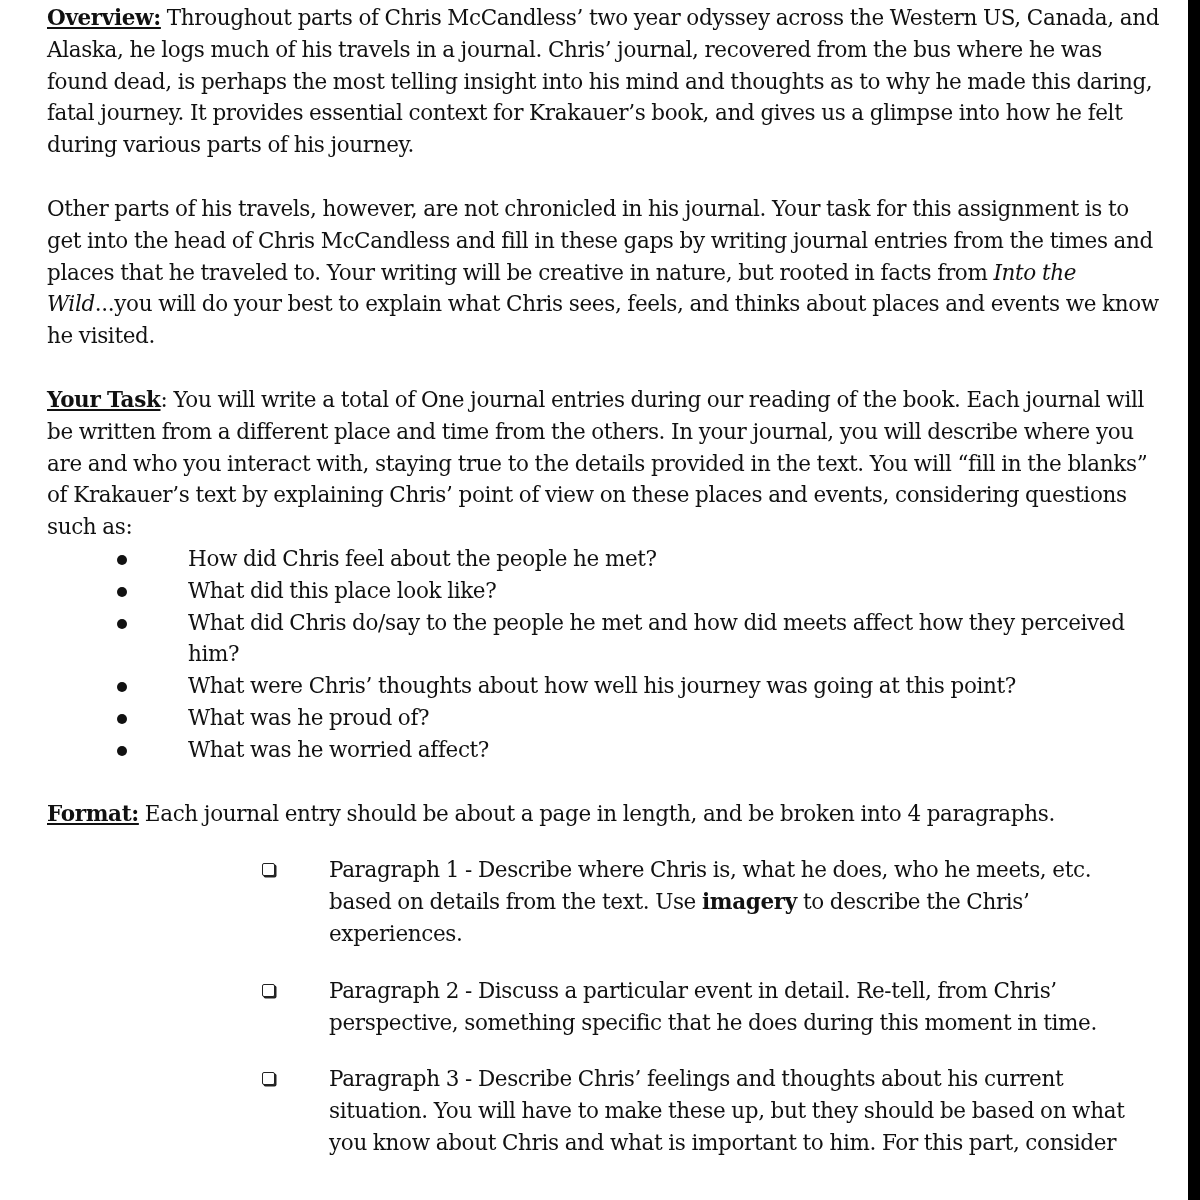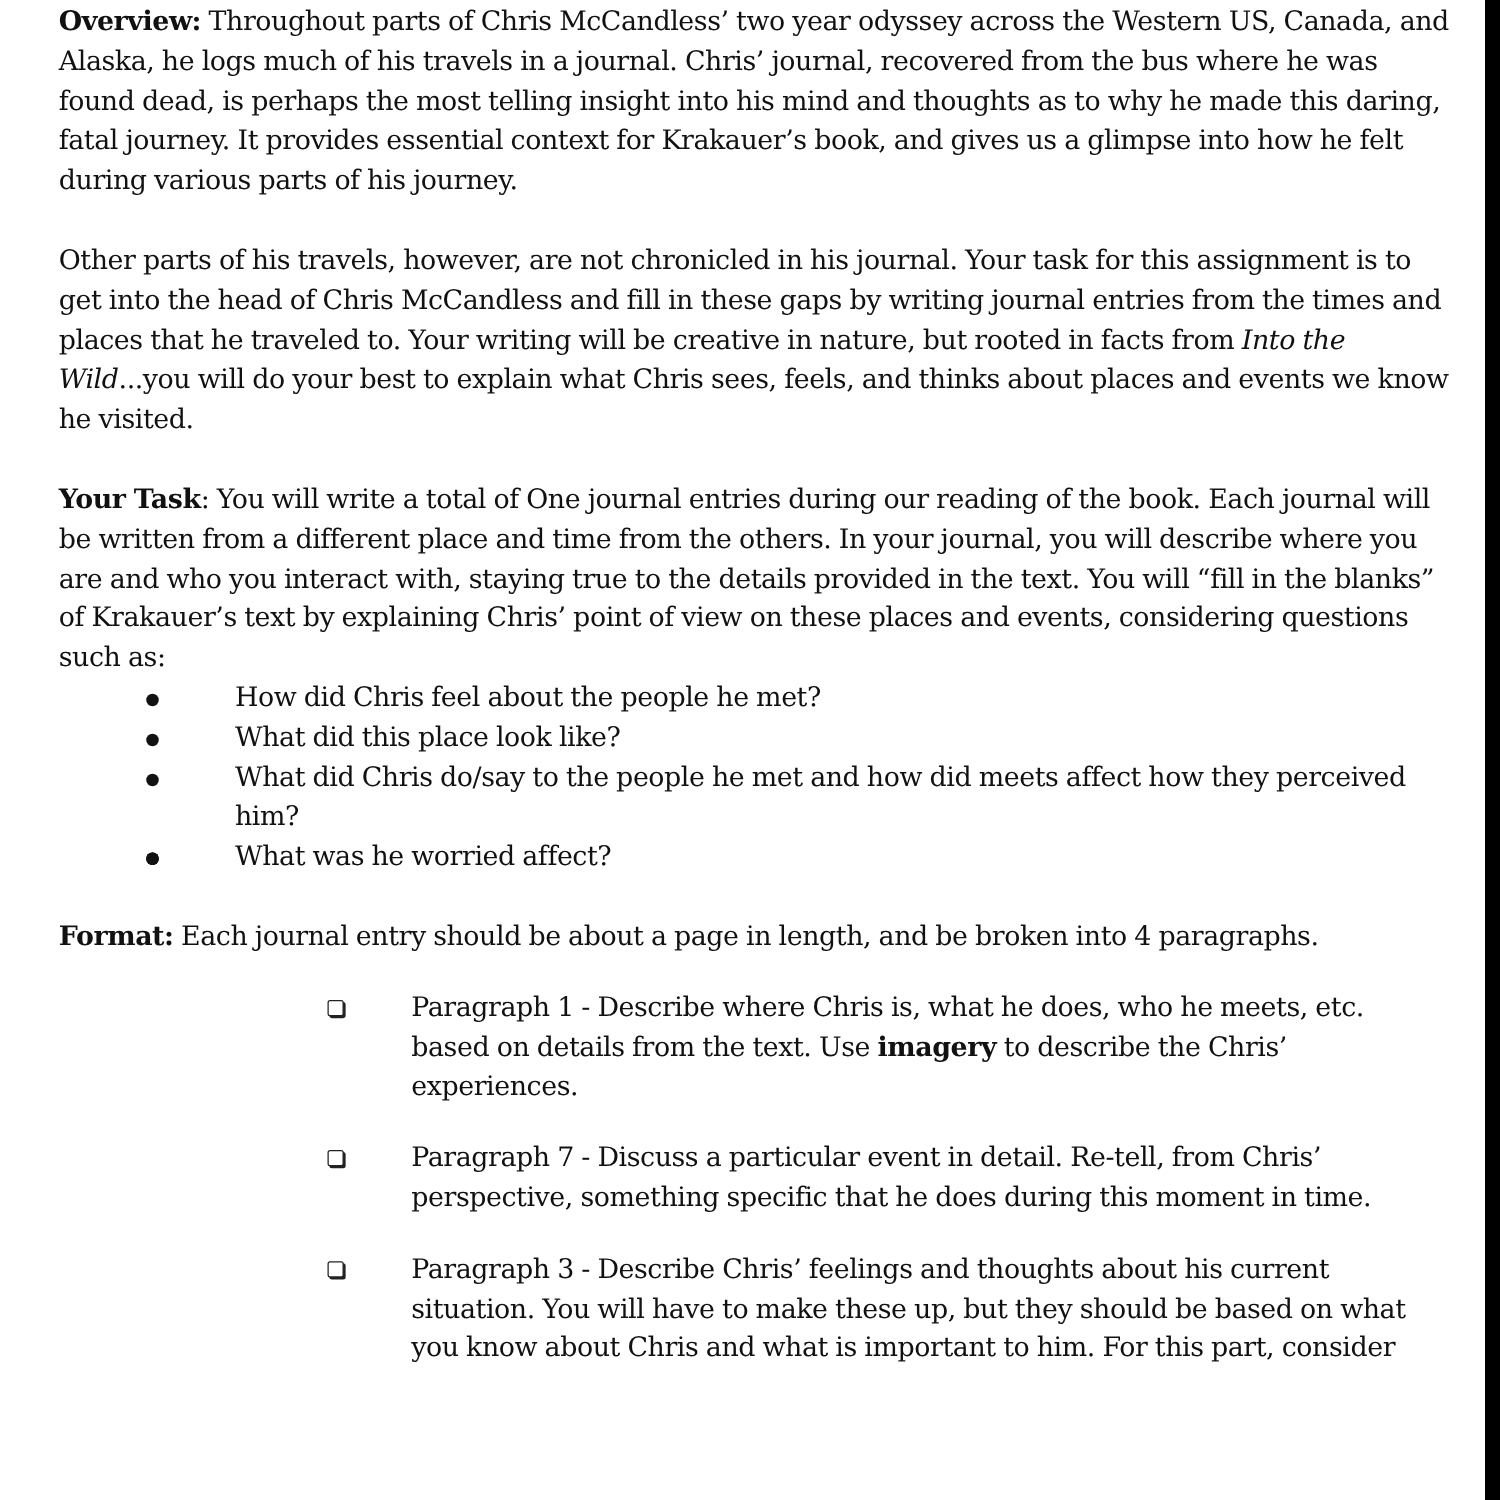--- a/index.html
+++ b/index.html
@@ -42,20 +42,21 @@
       word-spacing: -0.5px;
     }
     .para {
       margin: 0;
     }
     .gap {
       height: 32px;
     }
     .heading {
       font-weight: bold;
+      text-decoration: underline;
       text-underline-offset: 2px;
     }
     .bullets {
       list-style: none;
       margin: 0;
       padding: 0;
     }
     .bullets li {
       position: relative;
       padding-left: 141px;
@@ -107,31 +108,31 @@
     <p class="para"><span>Other parts of his travels, however, are not chronicled in his journal. Your task for this assignment is to get into the head of Chris McCandless and fill in these gaps by writing journal entries from the times and places that he traveled to. Your writing will be creative in nature, but rooted in facts from </span><span class="italic">Into the Wild</span><span>...you will do your best to explain what Chris sees, feels, and thinks about places and events we know he visited.</span></p>
 
     <div class="gap"></div>
 
     <p class="para"><span class="heading">Your Task</span><span>: You will write a total of One journal entries during our reading of the book. Each journal will be written from a different place and time from the others. In your journal, you will describe where you are and who you interact with, staying true to the details provided in the text. You will “fill in the blanks” of Krakauer’s text by explaining Chris’ point of view on these places and events, considering questions such as:</span></p>
 
     <ul class="bullets">
       <li><span class="bullet-dot"></span><span>How did Chris feel about the people he met?</span></li>
       <li><span class="bullet-dot"></span><span>What did this place look like?</span></li>
       <li><span class="bullet-dot"></span><span>What did Chris do/say to the people he met and how did meets affect how they perceived him?</span></li>
-      <li><span class="bullet-dot"></span></li>
-      <li><span class="bullet-dot"></span></li>
+      <li><span class="bullet-dot"></span><span>What were Chris’ thoughts about how well his journey was going at this point?</span></li>
+      <li><span class="bullet-dot"></span><span>What was he proud of?</span></li>
       <li><span class="bullet-dot"></span><span>What was he worried affect?</span></li>
     </ul>
 
     <div class="gap"></div>
 
     <p class="para"><span class="heading">Format:</span><span> Each journal entry should be about a page in length, and be broken into 4 paragraphs.</span></p>
 
     <ul class="checks">
       <li><span class="check-box"></span><span>Paragraph 1 - Describe where Chris is, what he does, who he meets, etc. based on details from the text. Use </span><span class="bold">imagery</span><span> to describe the Chris’ experiences.</span></li>
-      <li><span class="check-box"></span><span>Paragraph 7 - Discuss a particular event in detail. Re-tell, from Chris’ perspective, something specific that he does during this moment in time.</span></li>
+      <li><span class="check-box"></span><span>Paragraph 2 - Discuss a particular event in detail. Re-tell, from Chris’ perspective, something specific that he does during this moment in time.</span></li>
       <li><span class="check-box"></span><span>Paragraph 3 - Describe Chris’ feelings and thoughts about his current situation. You will have to make these up, but they should be based on what you know about Chris and what is important to him. For this part, consider</span></li>
     </ul>
 
   </div>
 </div>
 
 <div class="edge-bar"></div>
 
 </body></html>

